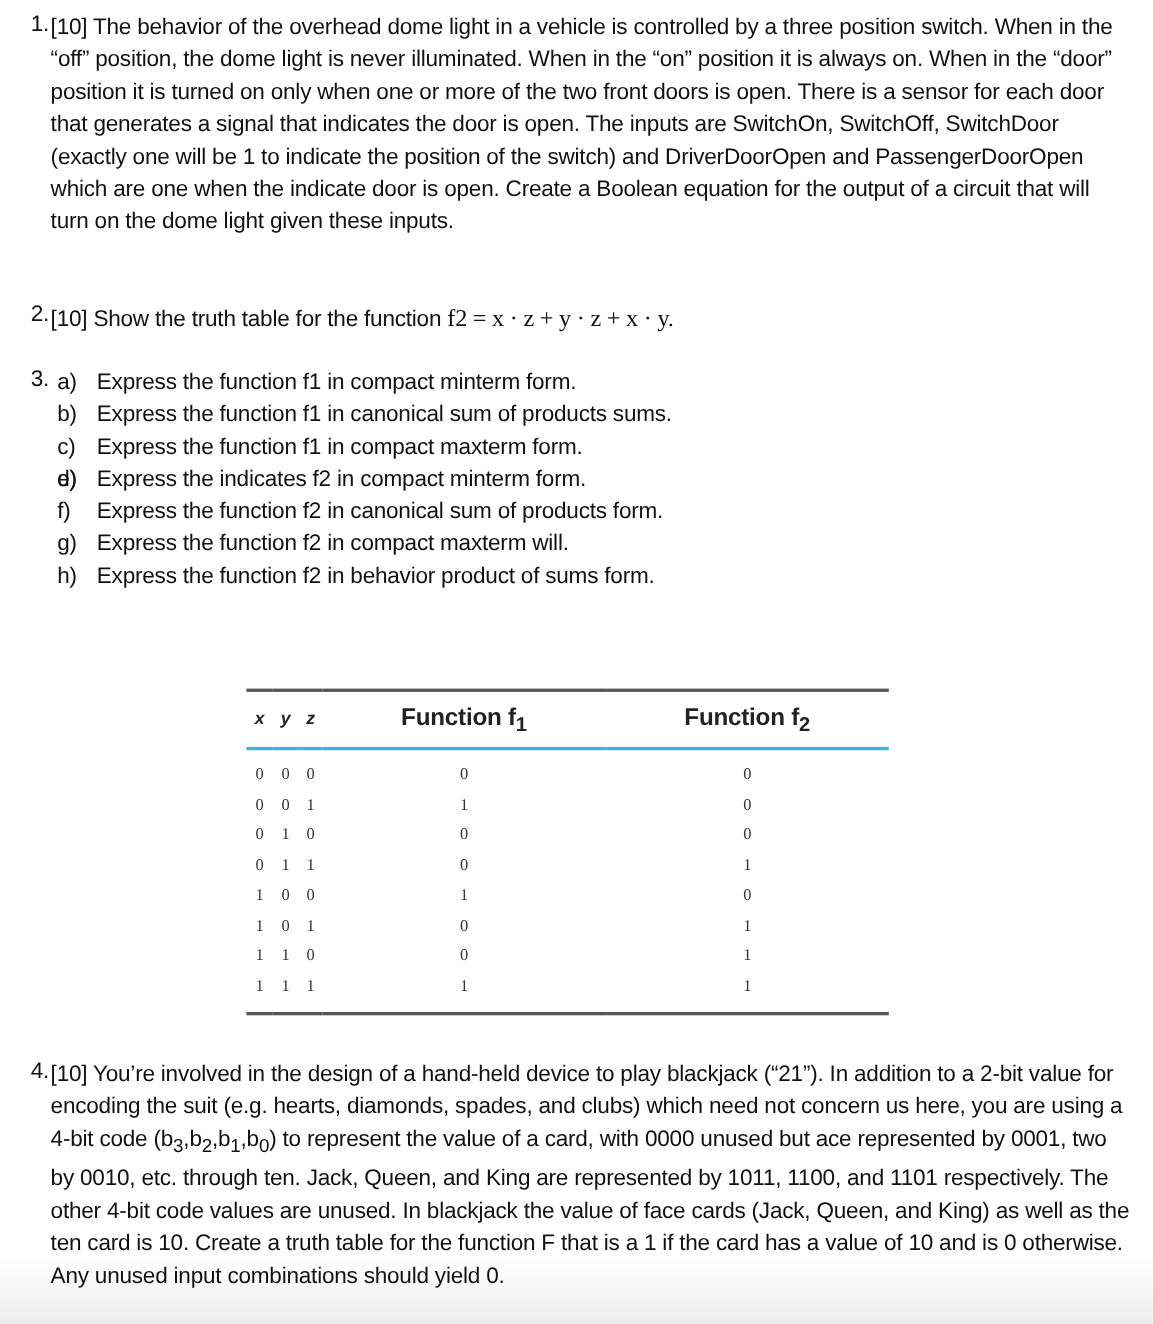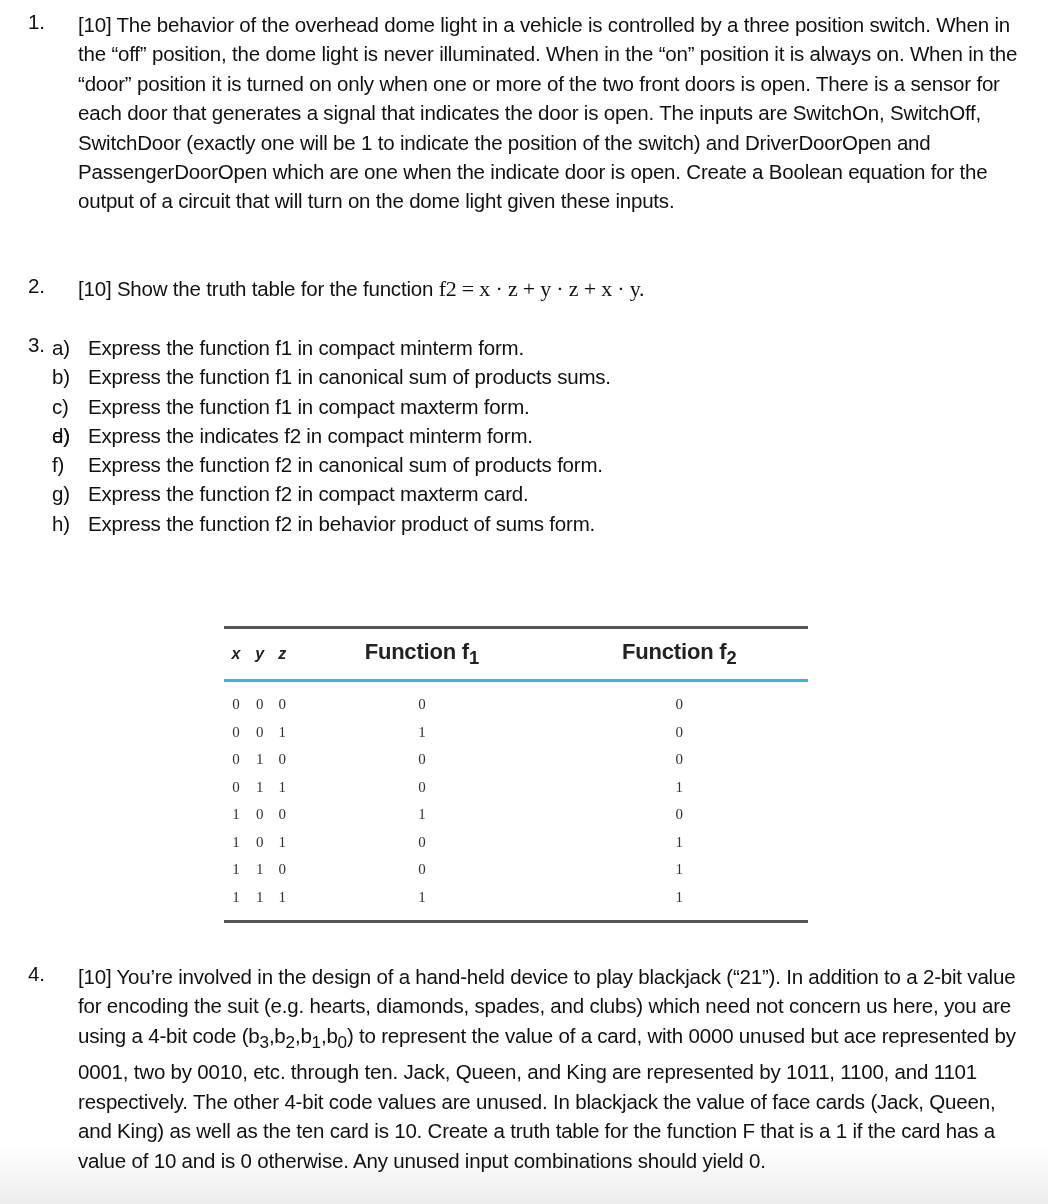--- a/index.html
+++ b/index.html
@@ -1,19 +1,19 @@
 <!DOCTYPE html>
 <html><head>
 <meta charset="utf-8">
 <style>
   html, body { margin:0; padding:0; }
   body { width:1048px; height:1204px; background:#ffffff; color:#111; font-family:"Liberation Sans", sans-serif; font-size:20.5px; position:relative; overflow:hidden; letter-spacing:-0.2px; }
   .q { position:absolute; left:28px; width:1000px; }
   .num { position:absolute; left:0; top:0; width:36px; }
-  .body { margin-left:50px; line-height:29.4px; }
+  .body { margin-left:18px; line-height:29.4px; }
   .math { font-family:"Liberation Serif", serif; font-size:22px; }
   .sub-list { margin-left:24px; line-height:29.3px; }
   .sub-item { position:relative; padding-left:36px; }
   .sub-item .lbl { position:absolute; left:0; }
   table.tt { position:absolute; left:224px; top:626px; width:584px; border-collapse:collapse; font-family:"Liberation Serif", serif; font-size:15px; color:#333; }
   table.tt thead tr { border-top:3px solid #555; border-bottom:3px solid #3ab4e3; }
   table.tt th { font-family:"Liberation Sans", sans-serif; font-weight:bold; font-size:22px; height:48px; color:#222; }
   table.tt th.it { font-style:italic; font-size:16px; }
   table.tt tbody tr td { height:25.5px; text-align:center; }
   table.tt tbody tr:first-child td { padding-top:10px; }
@@ -36,21 +36,21 @@
 
 <div class="q" style="top:333px;">
   <span class="num">3.</span>
   <div class="sub-list">
     <div class="sub-item"><span class="lbl">a)</span><span>Express the function f1 in compact minterm form.</span></div>
     <div class="sub-item"><span class="lbl">b)</span><span>Express the function f1 in canonical sum of products sums.</span></div>
     <div class="sub-item"><span class="lbl">c)</span><span>Express the function f1 in compact maxterm form.</span></div>
     <div class="sub-item"><span class="lbl">d)</span></div>
     <div class="sub-item"><span class="lbl">e)</span><span>Express the indicates f2 in compact minterm form.</span></div>
     <div class="sub-item"><span class="lbl">f)</span><span>Express the function f2 in canonical sum of products form.</span></div>
-    <div class="sub-item"><span class="lbl">g)</span><span>Express the function f2 in compact maxterm card.</span></div>
+    <div class="sub-item"><span class="lbl">g)</span><span>Express the function f2 in compact maxterm will.</span></div>
     <div class="sub-item"><span class="lbl">h)</span><span>Express the function f2 in behavior product of sums form.</span></div>
   </div>
 </div>
 
 <table class="tt">
   <thead>
     <tr>
       <th class="it">x</th>
       <th class="it">y</th>
       <th class="it">z</th>

